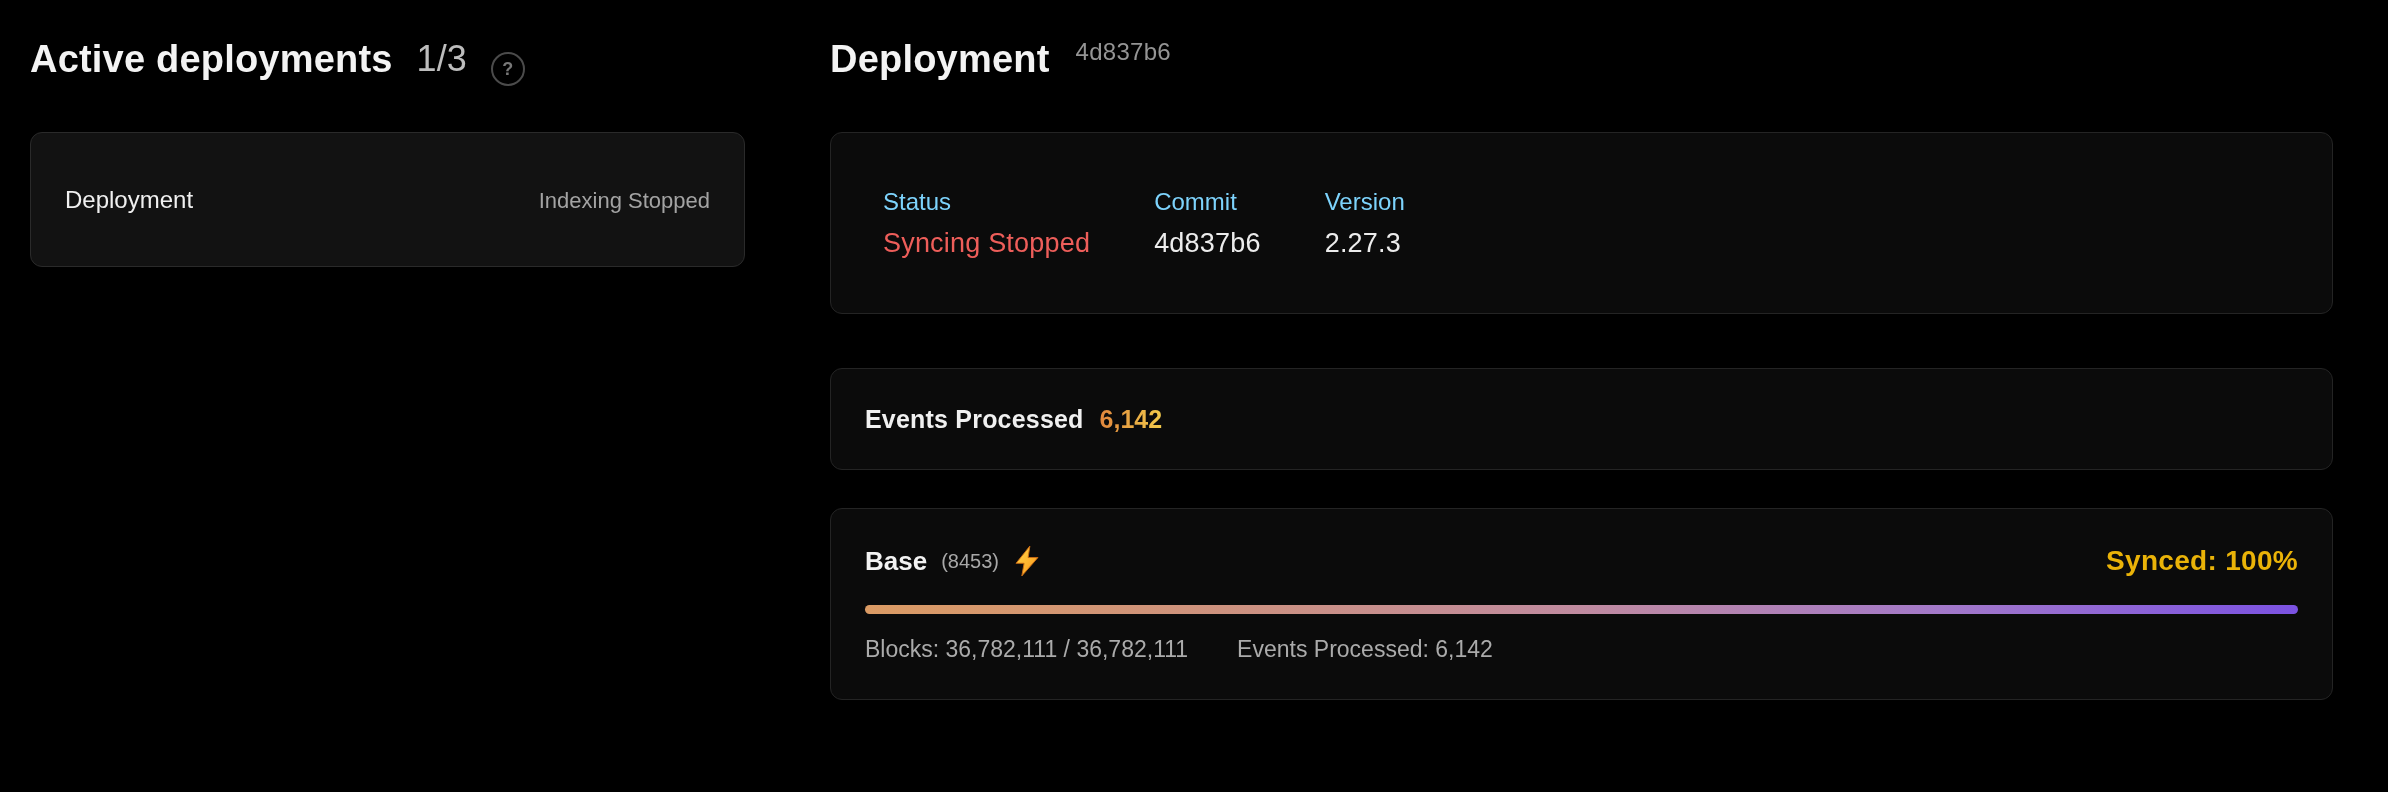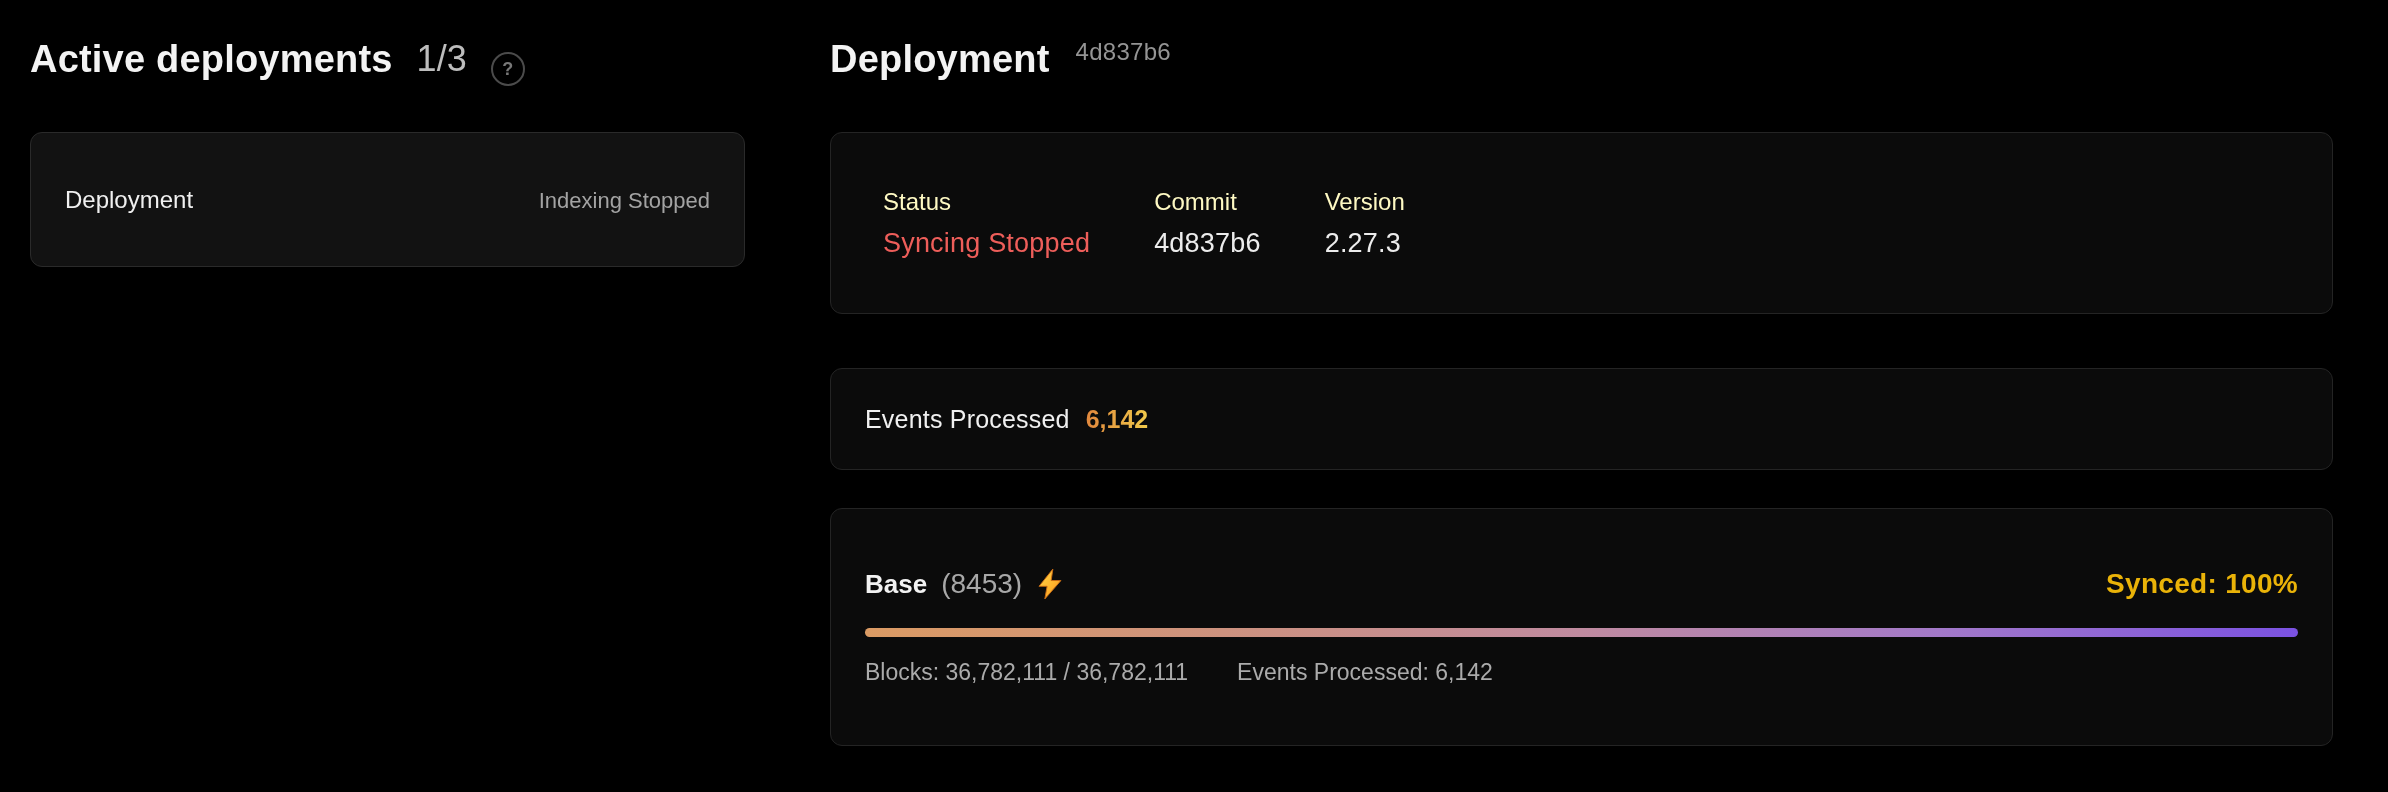--- a/index.html
+++ b/index.html
@@ -39,45 +39,45 @@
   .deploy-card-title{font-size:24px;color:#f0f0f0;}
   .deploy-card-status{font-size:22px;color:#a3a3a3;}
   .deploy-card-meta{font-size:21px;color:#9a9a9a;margin-top:9px;}
 
   
   .overview-card{
     margin-top:32px;height:182px;display:flex;align-items:center;
     padding:0 52px;gap:64px;
   }
   .ov-col{display:flex;flex-direction:column;}
-  .ov-label{font-size:24px;color:#fef9c3;margin-bottom:12px;}
+  .ov-label{font-size:24px;color:#7dd3fc;margin-bottom:12px;}
   .ov-value{font-size:27px;color:#ececec;letter-spacing:.2px;}
   .ov-value--bad{color:#ee5e5a;}
 
   
   .metrics-row{margin-top:54px;display:flex;gap:32px;}
   .metric-card{
     flex:1;height:102px;display:flex;align-items:center;padding:0 34px;gap:16px;
   }
-  .metric-label{font-size:25px;font-weight:400;color:#f0f0f0;letter-spacing:.2px;text-align:right;}
+  .metric-label{font-size:25px;font-weight:700;color:#f0f0f0;letter-spacing:.2px;text-align:right;}
   .metric-value{
     font-size:25px;font-weight:600;
     background:linear-gradient(90deg,#e1873d 0%,#f1c94a 100%);
     -webkit-background-clip:text;background-clip:text;color:transparent;
   }
 
   
   .chain-card{
-    margin-top:38px;height:238px;display:flex;flex-direction:column;
+    margin-top:38px;height:192px;display:flex;flex-direction:column;
     justify-content:center;padding:0 34px;
   }
   .chain-top{display:flex;align-items:center;justify-content:space-between;}
   .chain-title-group{display:flex;align-items:center;gap:14px;}
   .chain-name{font-size:26px;font-weight:700;color:#f2f2f2;}
-  .chain-id{font-size:28px;color:#a8a8a8;}
+  .chain-id{font-size:20px;color:#a8a8a8;}
   .bolt{width:28px;height:30px;display:block;}
   .chain-synced{font-size:28px;color:#eab308;letter-spacing:.3px;font-weight:bold;}
   .progress-track{margin-top:28px;height:9px;border-radius:5px;position:relative;}
   .progress-fill{
     height:9px;border-radius:5px;
     background:linear-gradient(90deg,#db9b64 0%,#cd927f 25%,#c08ba0 50%,#a379c9 75%,#7b52e2 100%);
   }
   .chain-bottom{margin-top:22px;display:flex;gap:49px;}
   .chain-stat{font-size:23px;color:#ababab;}
 </style>

